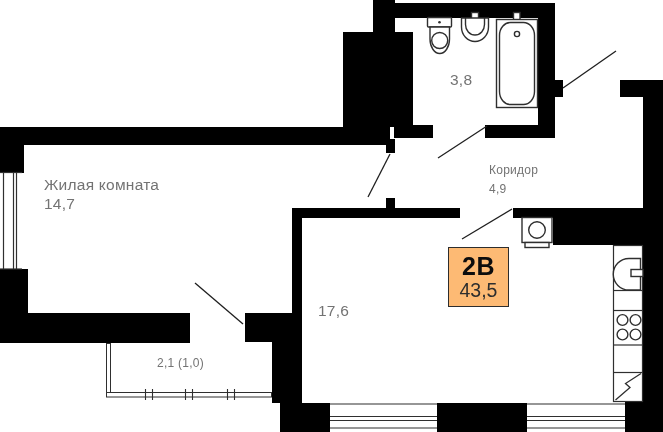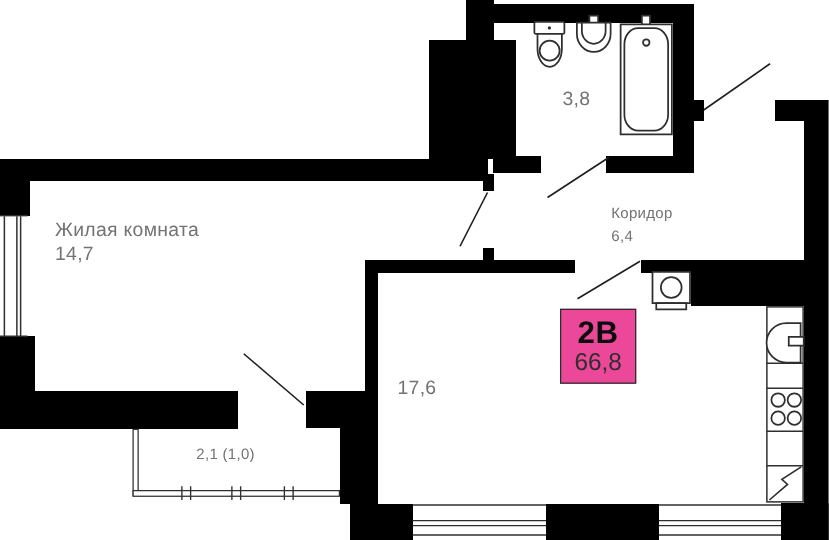--- a/index.html
+++ b/index.html
@@ -17,21 +17,21 @@
     font-size:15.5px;
     letter-spacing:.25px;
     line-height:19px;
     white-space:nowrap;
   }
   .lbl.big{font-size:12px;}
   .badge{
     position:absolute;
     left:448px;top:247px;
     width:61px;height:60px;
-    background:#ec4899;
+    background:#fdba74;
     border:1.6px solid #2d2d2d;
     display:flex;flex-direction:column;
     align-items:center;justify-content:center;
     box-sizing:border-box;
   }
   .badge-code{
     font-size:25px;font-weight:800;color:#0d0d0d;
     letter-spacing:.5px;line-height:26px;
   }
   .badge-area{
@@ -169,29 +169,29 @@
     <div>Жилая комната</div>
     <div>14,7</div>
   </div>
 
   <div class="lbl" style="left:450px;top:70px">
     <div>3,8</div>
   </div>
 
   <div class="lbl big" style="left:489px;top:161px">
     <div>Коридор</div>
-    <div>6,4</div>
+    <div>4,9</div>
   </div>
 
   <div class="lbl" style="left:318px;top:301px">
     <div>17,6</div>
   </div>
 
   <div class="lbl big" style="left:157px;top:354px">
     <div>2,1 (1,0)</div>
   </div>
 
   <div class="badge">
     <div class="badge-code">2В</div>
-    <div class="badge-area">66,8</div>
+    <div class="badge-area">43,5</div>
   </div>
 
 </div>
 
 </body></html>

